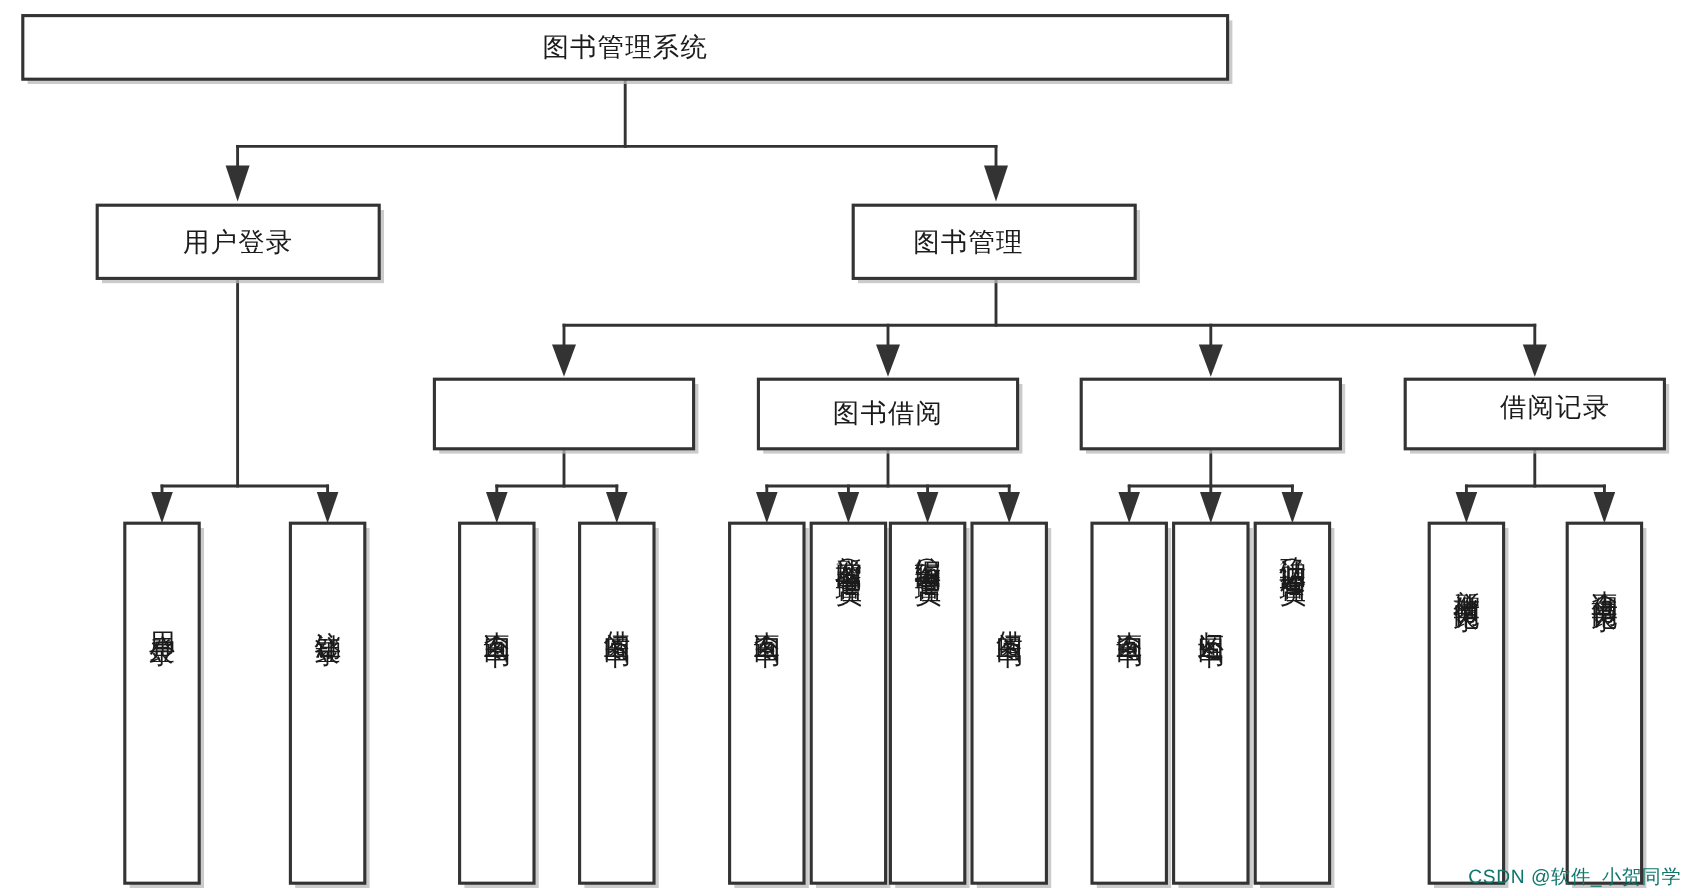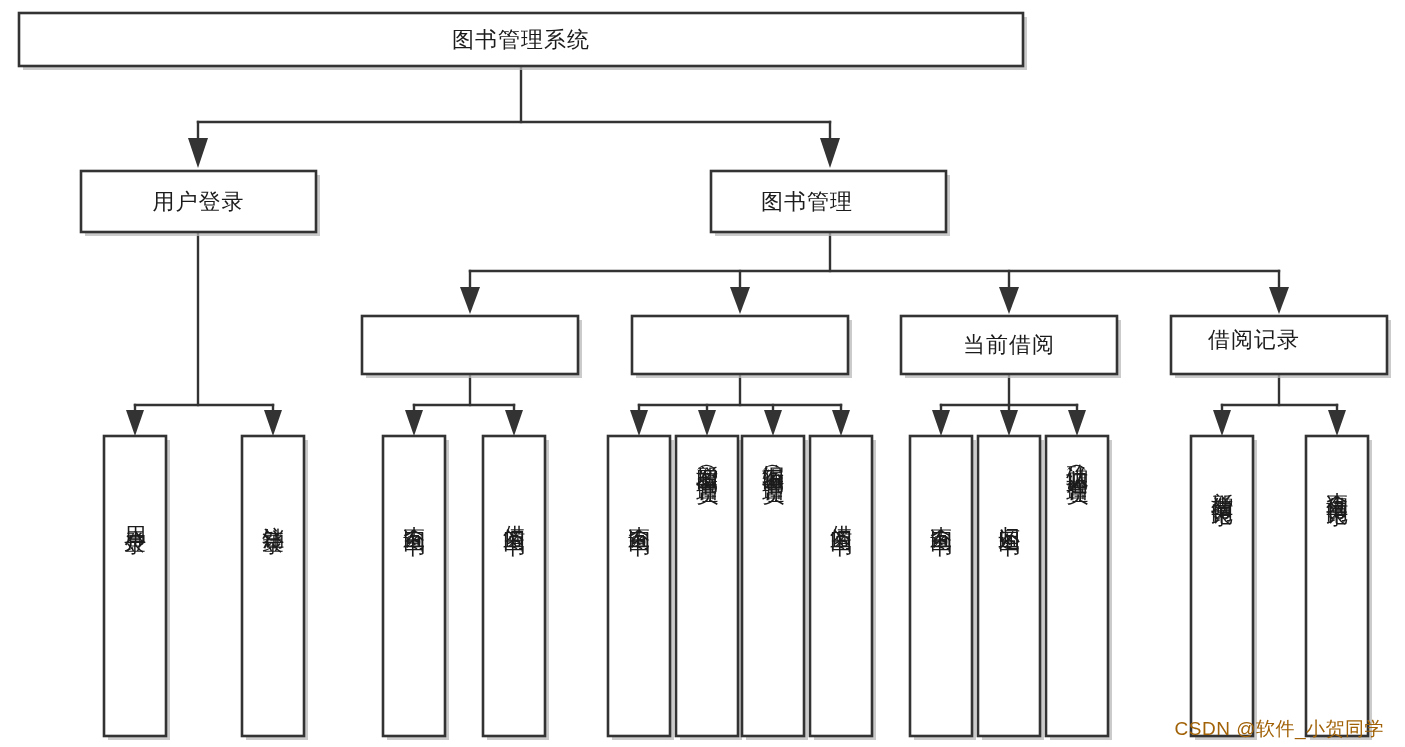--- a/index.html
+++ b/index.html
@@ -41,25 +41,25 @@
     stroke-width: 2.4;
     fill: none;
     stroke-linecap: square;
   }
   .arrow-head {
     fill: #333333;
     stroke: none;
   }
   .watermark {
     position: absolute;
-    right: 21px;
+    right: 4px;
     bottom: 5px;
     font-family: "Liberation Sans", "DejaVu Sans", sans-serif;
-    font-size: 19px;
-    color: #a16207;
+    font-size: 16px;
+    color: #0f766e;
     white-space: nowrap;
     letter-spacing: 0.5px;
   }
   .v-label-wrap {
     position: absolute;
     display: flex;
     align-items: flex-start;
     justify-content: center;
     pointer-events: none;
   }
@@ -230,26 +230,26 @@
 
   <div class="h-label-wrap" style="left:81px; top:171px; width:235px; height:61px;">
     <span class="h-text">用户登录</span>
   </div>
 
   <div class="h-label-wrap" style="left:711px; top:171px; width:192px; height:61px;">
     <span class="h-text">图书管理</span>
   </div>
 
 
-
-  <div class="h-label-wrap" style="left:901px; top:316px; width:216px; height:58px;">
-    <span class="h-text">当前借阅</span>
-  </div>
-
-  <div class="h-label-wrap" style="left:1146px; top:316px; width:216px; height:48px;">
+  <div class="h-label-wrap" style="left:632px; top:316px; width:216px; height:58px;">
+    <span class="h-text">图书借阅</span>
+  </div>
+
+
+  <div class="h-label-wrap" style="left:1188px; top:316px; width:216px; height:48px;">
     <span class="h-text">借阅记录</span>
   </div>
 
   <div class="v-label-wrap" style="left:104px; top:436px; width:62px; height:300px; padding-top:72px; box-sizing:border-box;">
     <span class="v-text">用户登录</span>
   </div>
   <div class="v-label-wrap" style="left:242px; top:436px; width:62px; height:300px; padding-top:72px; box-sizing:border-box;">
     <span class="v-text">注销登录</span>
   </div>
 

